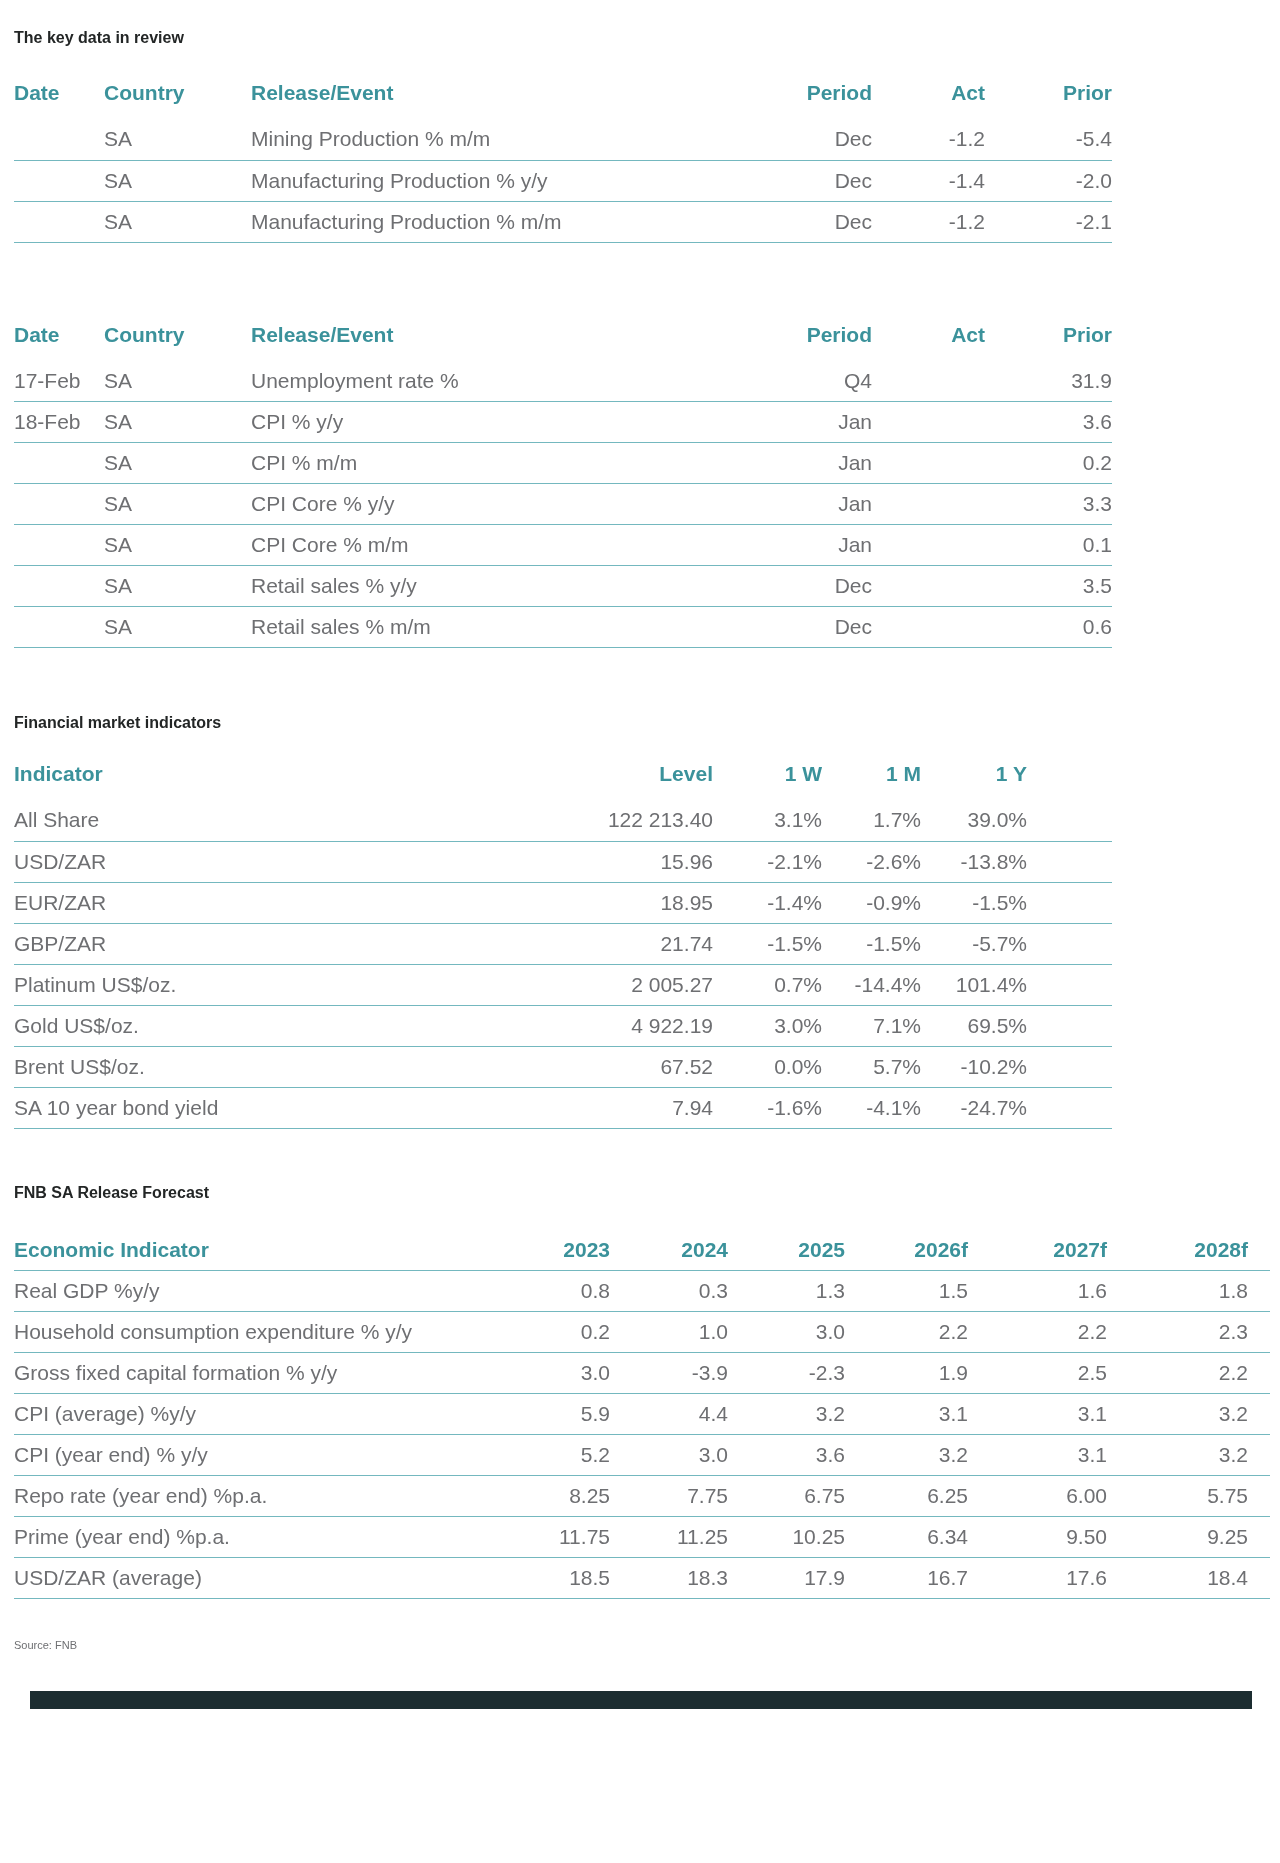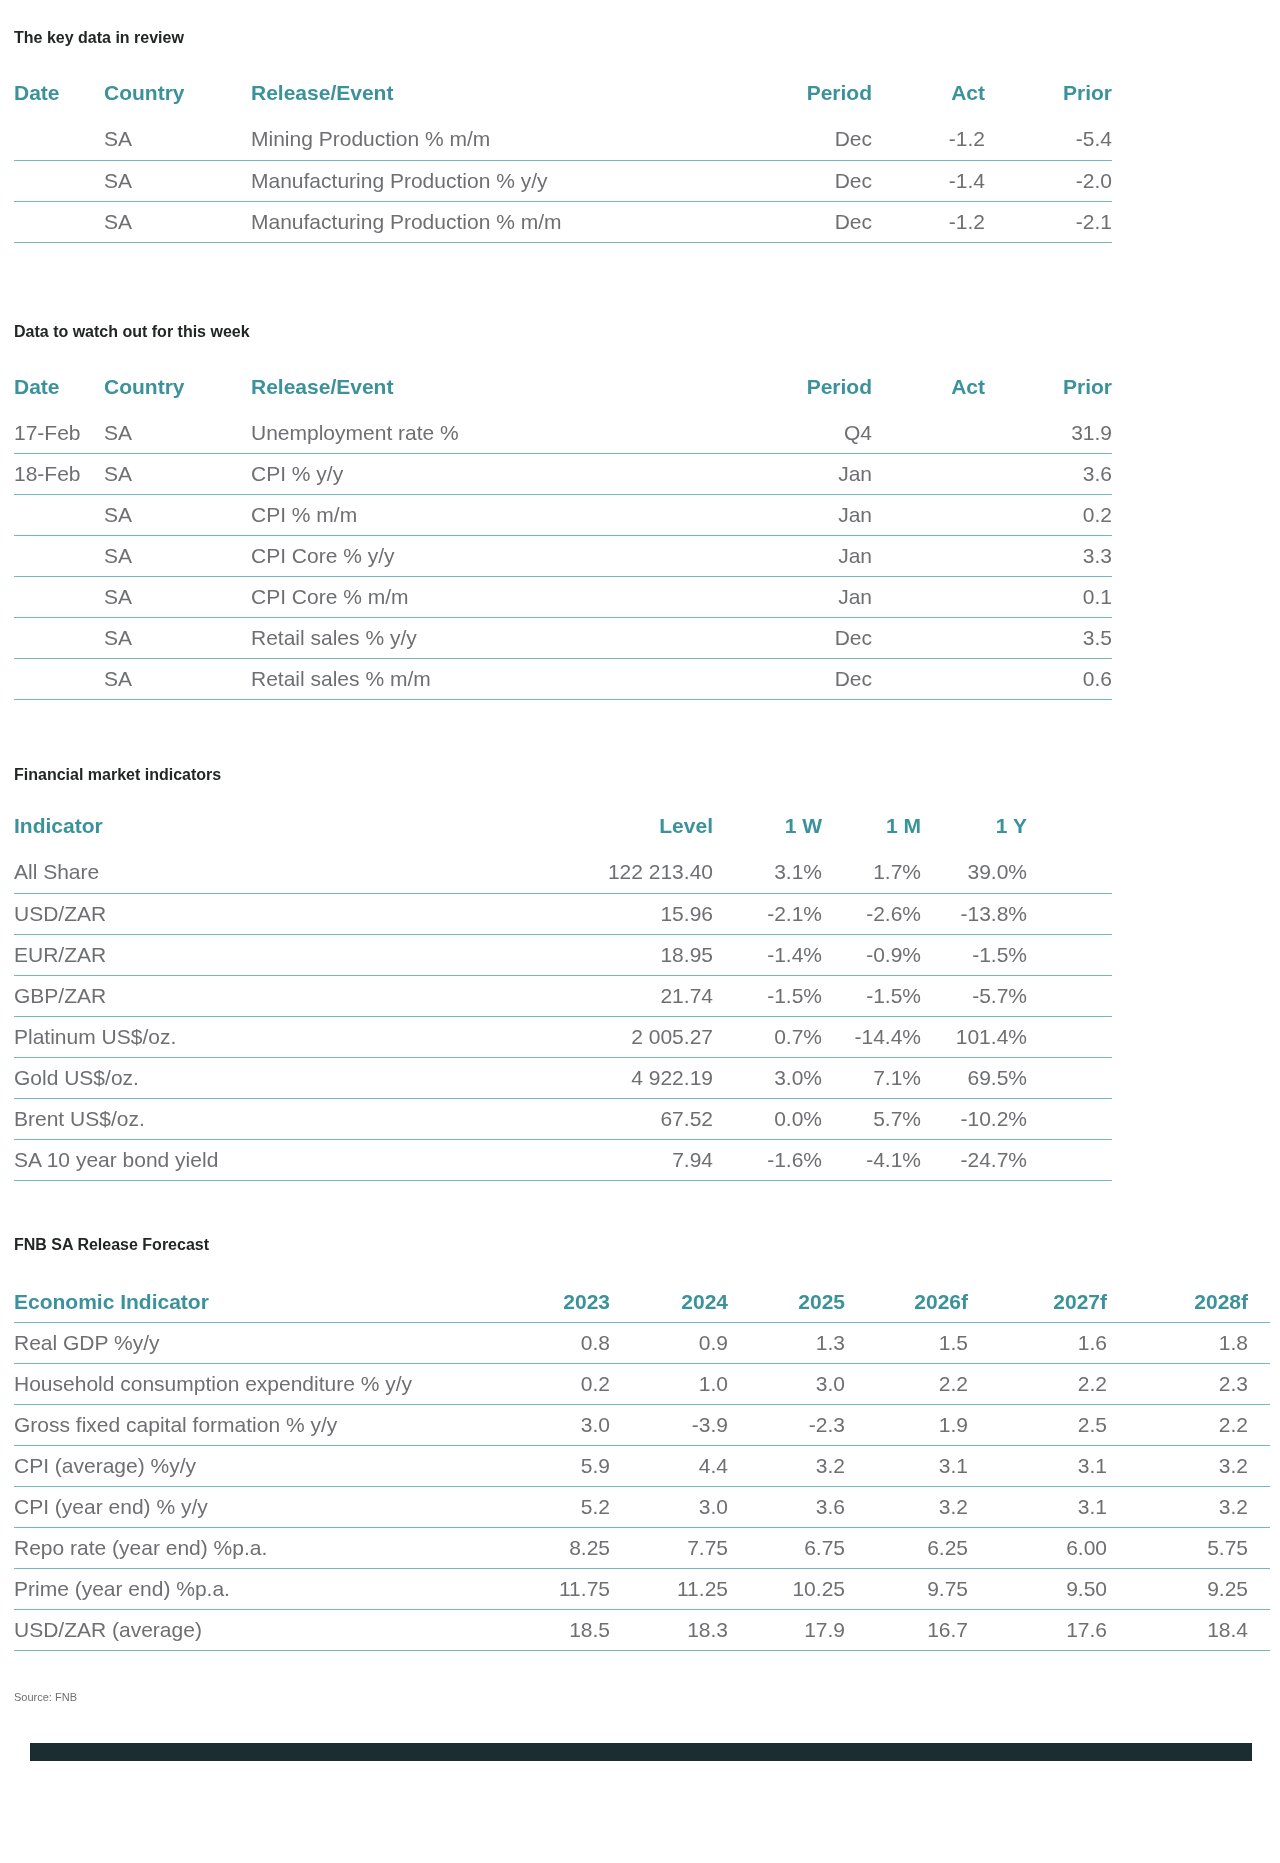--- a/index.html
+++ b/index.html
@@ -120,21 +120,20 @@
             <td>Manufacturing Production % m/m</td>
             <td>Dec</td>
             <td>-1.2</td>
             <td>-2.1</td>
           </tr>
         </tbody>
       </table>
   </section>
 
   <section id="sec-watch">
-    <h2 class="heading">Data to watch out for this week</h2>
     <table class="tbl tbl-events">
         <thead>
           <tr>
             <th>Date</th>
             <th>Country</th>
             <th>Release/Event</th>
             <th>Period</th>
             <th>Act</th>
             <th>Prior</th>
           </tr>
@@ -284,21 +283,21 @@
             <th>2025</th>
             <th>2026f</th>
             <th>2027f</th>
             <th>2028f</th>
           </tr>
         </thead>
         <tbody>
           <tr>
             <td>Real GDP %y/y</td>
             <td>0.8</td>
-            <td>0.9</td>
+            <td>0.3</td>
             <td>1.3</td>
             <td>1.5</td>
             <td>1.6</td>
             <td>1.8</td>
           </tr>
           <tr>
             <td>Household consumption expenditure % y/y</td>
             <td>0.2</td>
             <td>1.0</td>
             <td>3.0</td>
@@ -340,21 +339,21 @@
             <td>6.75</td>
             <td>6.25</td>
             <td>6.00</td>
             <td>5.75</td>
           </tr>
           <tr>
             <td>Prime (year end) %p.a.</td>
             <td>11.75</td>
             <td>11.25</td>
             <td>10.25</td>
-            <td>9.75</td>
+            <td>6.34</td>
             <td>9.50</td>
             <td>9.25</td>
           </tr>
           <tr>
             <td>USD/ZAR (average)</td>
             <td>18.5</td>
             <td>18.3</td>
             <td>17.9</td>
             <td>16.7</td>
             <td>17.6</td>

